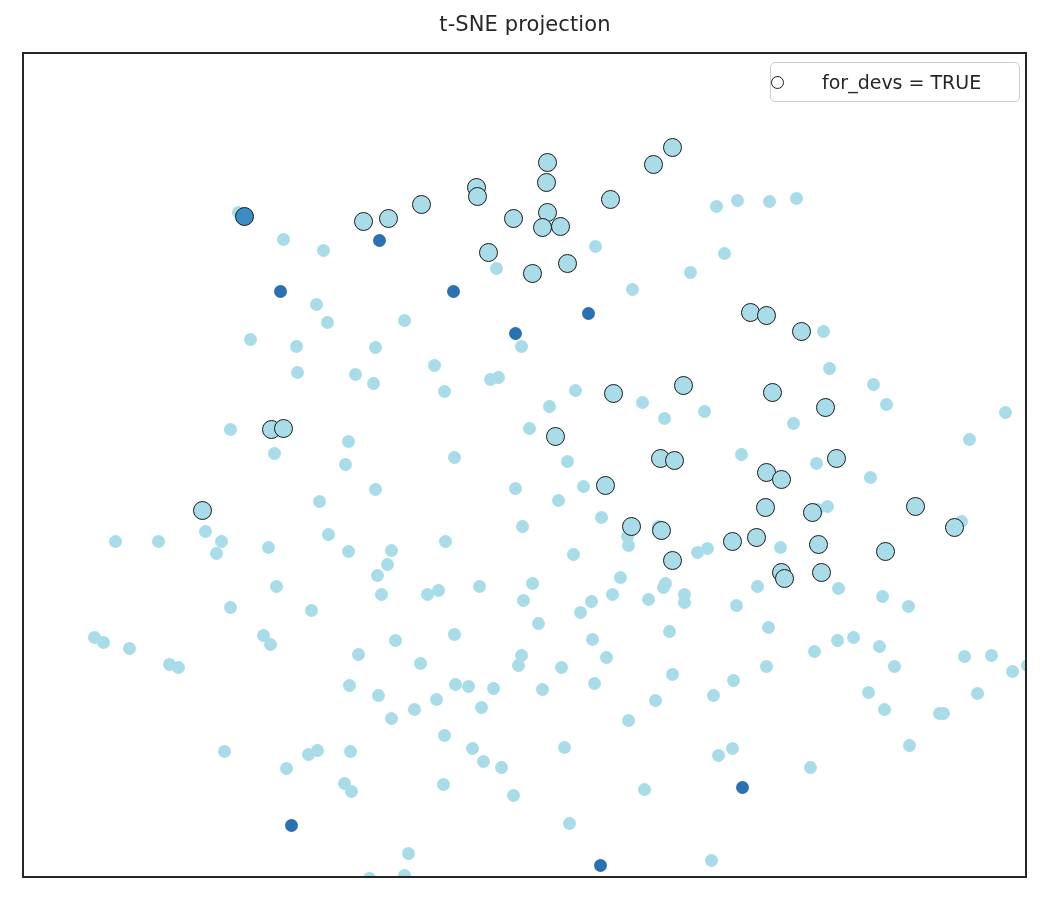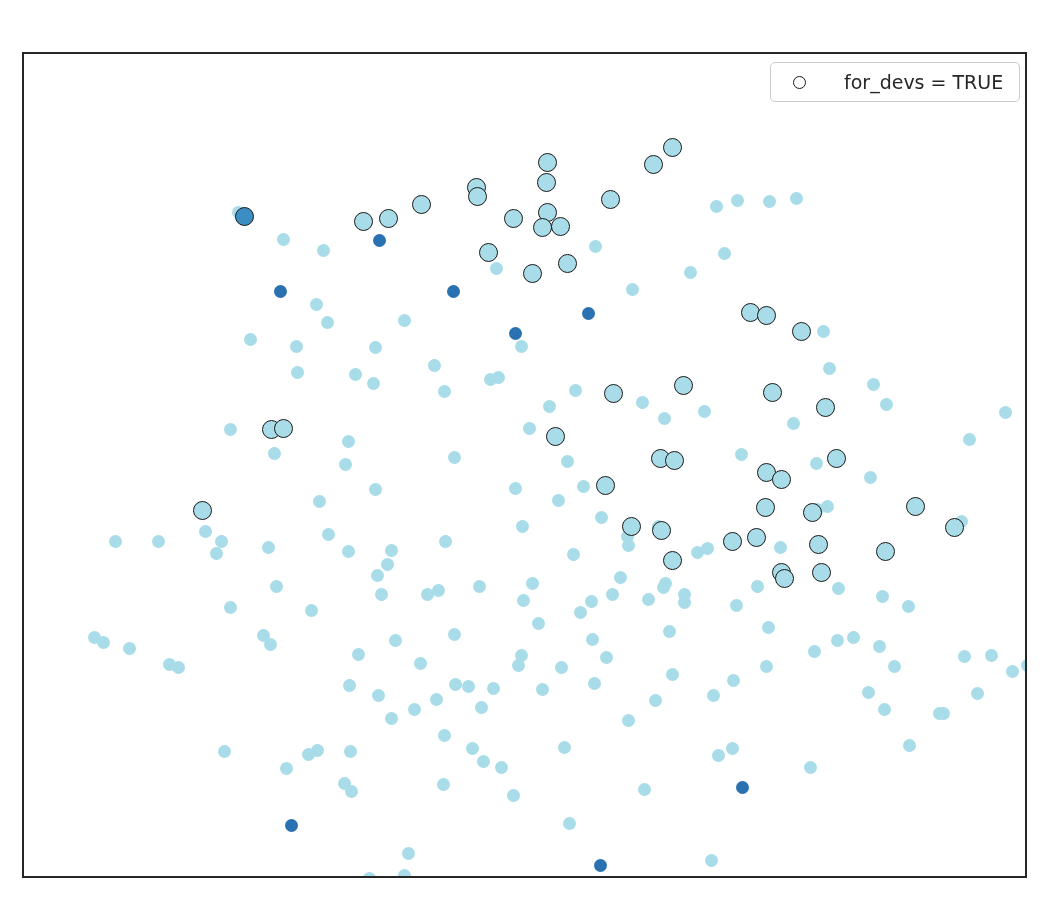--- a/index.html
+++ b/index.html
@@ -68,21 +68,20 @@
     left: 746px;
     top: 8px;
     width: 250px;
     height: 40px;
     background: #ffffff;
     border: 1.1px solid #cccccc;
     border-radius: 5px;
     box-sizing: border-box;
     display: flex;
     align-items: center;
-    padding-left: 22px;
   }
   #legend-marker {
     width: 13px;
     height: 13px;
     border-radius: 50%;
     border: 1.4px solid #1a1a1a;
     background: transparent;
     box-sizing: border-box;
     flex: 0 0 auto;
   }
@@ -92,20 +91,21 @@
     color: #262626;
     white-space: nowrap;
     font-family: "DejaVu Sans", "Liberation Sans", sans-serif;
   }
 </style>
 </head>
 <body>
 
 <div id="page">
 
+  <div id="chart-title">t-SNE projection</div>
 
   <div id="plot-area">
 
     <div id="points-layer">
         <div class="pt pt-plain" style="left: 214px; top: 158px; background: rgb(168, 220, 232);"></div>
         <div class="pt pt-plain" style="left: 259px; top: 185px; background: rgb(168, 220, 232);"></div>
         <div class="pt pt-plain" style="left: 256px; top: 237px; background: rgb(42, 113, 178);"></div>
         <div class="pt pt-plain" style="left: 299px; top: 196px; background: rgb(168, 220, 232);"></div>
         <div class="pt pt-plain" style="left: 355px; top: 186px; background: rgb(42, 113, 178);"></div>
         <div class="pt pt-plain" style="left: 292px; top: 250px; background: rgb(168, 220, 232);"></div>

